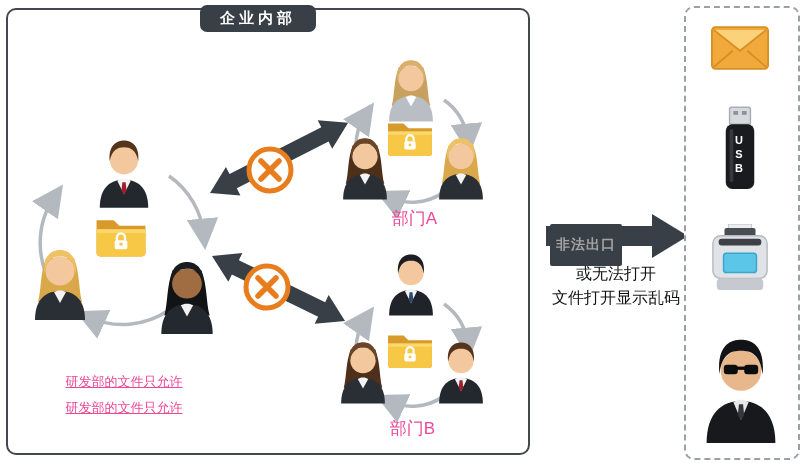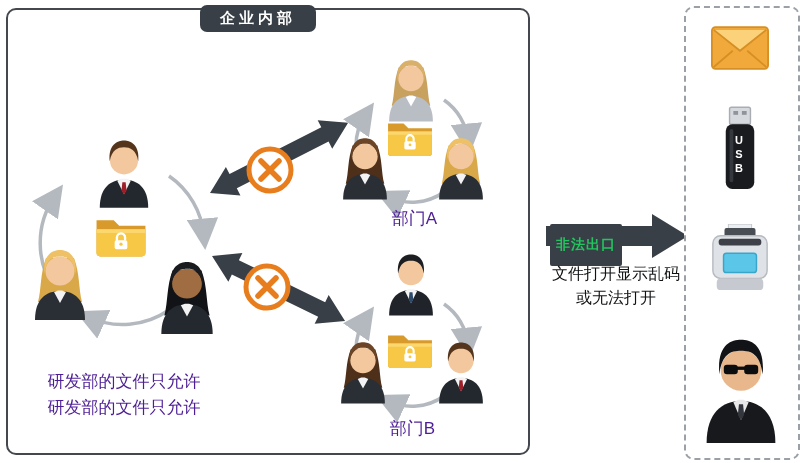--- a/index.html
+++ b/index.html
@@ -6,27 +6,27 @@
   .stage{position:relative;width:800px;height:463px;background:#fff;overflow:hidden;
          font-family:"Liberation Sans",sans-serif;color:#17181a;}
   .abs{position:absolute;}
   .enterprise-box{left:6px;top:8px;width:520px;height:443px;border:2px solid #44484e;
                   border-radius:10px;background:#fff;}
   .header-badge{left:200px;top:5px;width:116px;height:27px;background:#383f46;border-radius:7px;
                 color:#fff;display:flex;align-items:center;justify-content:center;
                 font-size:15px;font-weight:bold;letter-spacing:4px;}
   .leak-panel{left:684px;top:6px;width:112px;height:450px;border:2px dashed #9aa0a6;
               border-radius:10px;background:#fff;}
-  .lbl{position:absolute;text-align:center;color:#4c1d95;}
+  .lbl{position:absolute;text-align:center;color:#ec4899;}
   .flow-label{left:57px;top:261px;width:122px;font-size:16px;}
   .rnd-name{left:58px;top:336px;width:124px;font-size:17px;}
-  .rnd-note{left:24px;top:369px;width:200px;font-size:17px;line-height:26px;}
+  .rnd-note{left:24px;top:369px;width:200px;font-size:13px;line-height:26px;text-decoration:underline;}
   .deptA-name{left:372px;top:207px;width:85px;font-size:17px;}
   .deptB-name{left:370px;top:417px;width:85px;font-size:17px;}
-  .export-badge{left:550px;top:224px;width:72px;height:42px;background:#383f46;color:#22c55e;
+  .export-badge{left:550px;top:224px;width:72px;height:42px;background:#383f46;color:#a3a3a3;
                 display:flex;align-items:center;justify-content:center;font-size:14px;
                 font-weight:bold;letter-spacing:1px;border-radius:2px;}
   .export-desc{left:536px;top:262px;width:160px;font-size:16px;line-height:24px;text-align:center;color:#101113;}
   .usb-label{left:733px;top:134px;color:#fff;font-size:11px;font-weight:bold;letter-spacing:2px;
              writing-mode:vertical-rl;text-orientation:upright;}
   svg.person,svg.icon{position:absolute;}
   .defs{position:absolute;width:0;height:0;overflow:hidden;}
 </style>
 </head>
 <body>
@@ -212,22 +212,22 @@
     </svg>
   <svg class="icon" style="left:384px;top:328px;" width="52" height="44">
       <use href="#sym-folder"></use>
     </svg>
   <div class="lbl deptB-name">部门B</div>
 
   <div class="abs export-badge">
     <span>非法出口</span>
   </div>
   <div class="abs export-desc">
+    <div>或无法打开</div>
     <div>文件打开显示乱码</div>
-    <div>或无法打开</div>
   </div>
 
   <div class="abs leak-panel"></div>
   <svg class="icon" style="left:711px;top:26px;" width="58" height="44">
       <use href="#sym-envelope"></use>
     </svg>
   <svg class="icon" style="left:721px;top:104px;" width="38" height="90">
       <use href="#sym-usb"></use>
     </svg>
   <span class="abs usb-label">USB</span>

